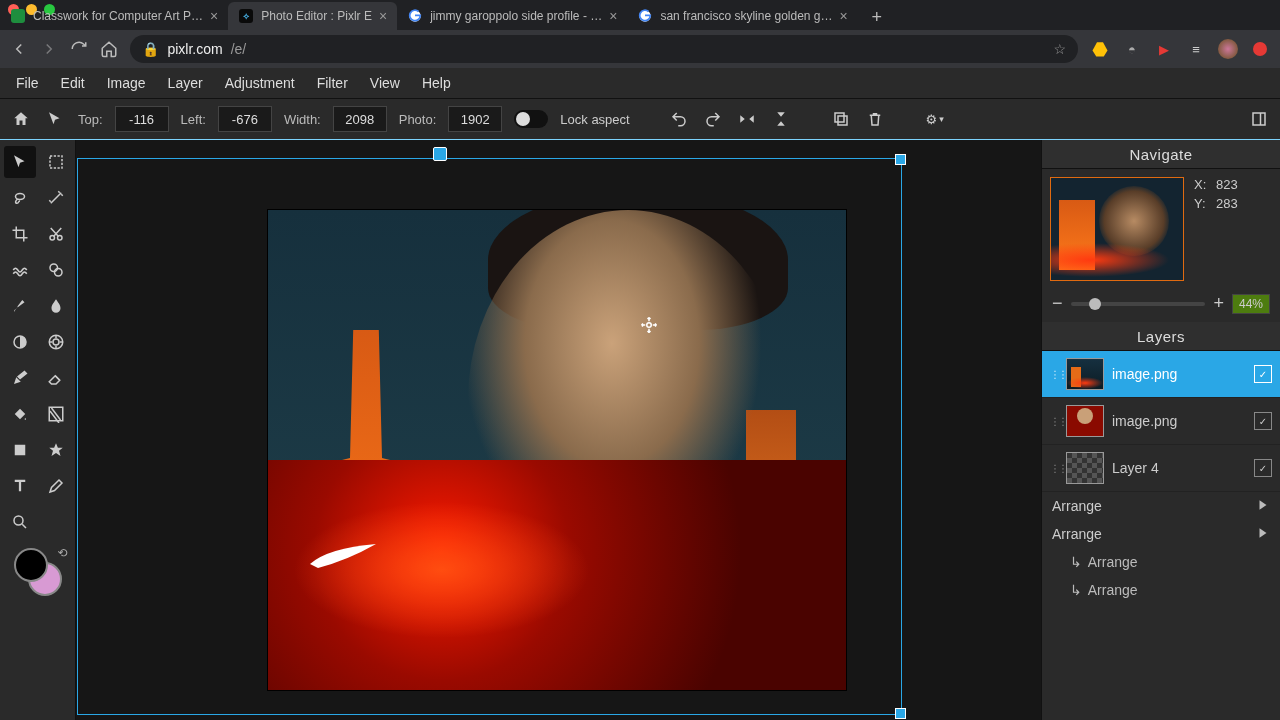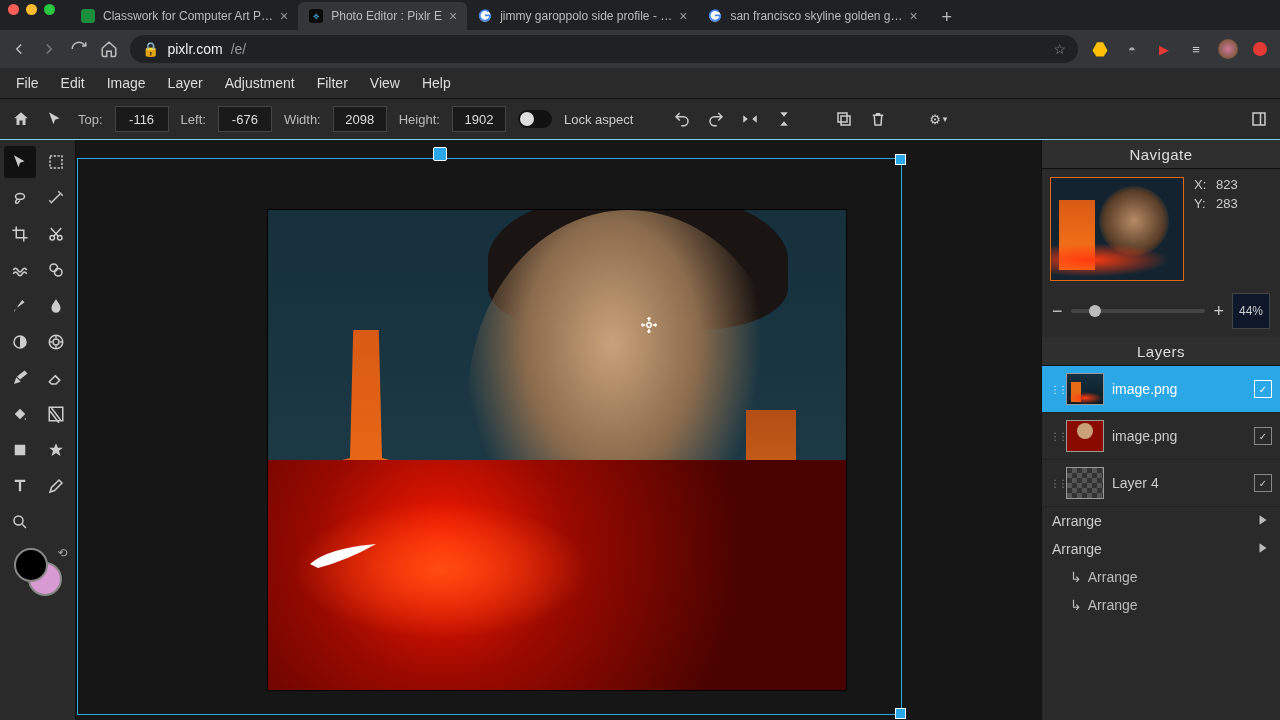--- a/index.html
+++ b/index.html
@@ -1,20 +1,20 @@
 <!DOCTYPE html>
 <html><head>
 <meta charset="utf-8">
 <style>
   html,body{margin:0;padding:0;width:1280px;height:720px;background:#1a1a1a;font-family:-apple-system,Helvetica,Arial,sans-serif;font-size:13px;color:#ccc;overflow:hidden}
   
   .mac-dots{position:absolute;top:4px;left:8px;display:flex;gap:7px}
   .mac-dot{width:11px;height:11px;border-radius:50%}
   
-  .tabbar{background:#202124;height:30px;display:flex;align-items:flex-end;padding-left:70px}
+  .tabbar{background:#202124;height:30px;display:flex;align-items:flex-end;}
   .tab{display:flex;align-items:center;gap:7px;height:28px;padding:0 10px;min-width:0;max-width:235px;color:#bbb;font-size:12px;border-top-left-radius:6px;border-top-right-radius:6px;position:relative}
   .tab.active{background:#35363a;color:#eee}
   .tab .lbl{white-space:nowrap;overflow:hidden;text-overflow:ellipsis;flex:1}
   .tab .x{color:#999;font-size:14px;flex-shrink:0}
   .tab .fav{width:16px;height:16px;flex-shrink:0;display:flex;align-items:center;justify-content:center}
   .newtab{width:26px;height:26px;color:#bbb;display:flex;align-items:center;justify-content:center;font-size:18px;margin-left:6px}
   
   .urlbar{background:#35363a;height:38px;display:flex;align-items:center;padding:0 10px;gap:12px}
   .nav-ico{width:18px;height:18px;color:#bbb;display:flex;align-items:center;justify-content:center}
   .omni{flex:1;background:#202124;border-radius:18px;height:28px;display:flex;align-items:center;padding:0 12px;color:#ccc;font-size:14px;gap:8px}
@@ -62,21 +62,21 @@
   .panel-h{height:28px;display:flex;align-items:center;justify-content:center;font-size:15px;letter-spacing:.5px;color:#ddd;background:#2f2f2f;border-bottom:1px solid #111}
   .nav-body{padding:8px;display:flex;gap:10px;align-items:flex-start}
   .thumb{width:132px;height:102px;border:1px solid #e06a10;background:#132430;position:relative;overflow:hidden}
   .thumb .mini-bridge{position:absolute;left:8px;bottom:10px;width:36px;height:70px;background:linear-gradient(#d85a14,#ff7a1a)}
   .thumb .mini-face{position:absolute;left:48px;top:8px;width:70px;height:70px;background:radial-gradient(ellipse,#b78b63 0%,#583d28 60%,transparent 75%);border-radius:50%}
   .thumb .mini-glow{position:absolute;left:0;bottom:0;width:100%;height:40px;background:radial-gradient(ellipse at 30% 50%,#ff3a10 0%,transparent 60%)}
   .coords{font-size:13px;color:#ccc;display:grid;grid-template-columns:18px 40px;gap:4px 4px}
   .zoomrow{display:flex;align-items:center;gap:8px;padding:4px 10px 8px;color:#ccc}
   .zslider{flex:1;height:4px;background:#444;border-radius:2px;position:relative}
   .zslider .knob{position:absolute;width:12px;height:12px;background:#bbb;border-radius:50%;top:-4px;left:14%}
-  .zbox{background:#0f172a;border:1px solid #444;padding:10px 6px;font-size:12px}
+  .zbox{background:#4d7c0f;border:1px solid #444;padding:2px 6px;font-size:12px}
   .layers-body{display:flex;flex-direction:column}
   .layer{display:flex;align-items:center;height:46px;padding:0 8px;gap:8px;font-size:14px;border-bottom:1px solid #222}
   .layer.sel{background:#2aa7e6;color:#fff}
   .grip{width:8px;color:#888;font-size:10px;letter-spacing:-2px}
   .layer.sel .grip{color:#cfeaf8}
   .lthumb{width:36px;height:30px;border:1px solid #999;background:#132430;position:relative;overflow:hidden}
   .lthumb.transparent{background:repeating-conic-gradient(#555 0 25%,#333 0 50%) 0 0/10px 10px}
   .vis{margin-left:auto;width:16px;height:16px;border:1px solid #888;display:flex;align-items:center;justify-content:center;font-size:10px}
   .layer.sel .vis{border-color:#fff}
   .hist-body{display:flex;flex-direction:column}
@@ -195,21 +195,21 @@
       <svg viewBox="0 0 24 24" width="18" height="18" fill="currentColor">
         <path d="M4 3l6 16 2-6 6-2z"></path>
       </svg>
     </div>
   <span class="lbl">Top:</span>
   <div class="nbox">-116</div>
   <span class="lbl">Left:</span>
   <div class="nbox">-676</div>
   <span class="lbl">Width:</span>
   <div class="nbox">2098</div>
-  <span class="lbl">Height:</span>
+  <span class="lbl">Photo:</span>
   <div class="nbox">1902</div>
   <div class="toggle"></div>
   <span>Lock aspect</span>
   <div style="width:14px"></div>
   <div class="ico">
       <svg viewBox="0 0 24 24" width="18" height="18" fill="none" stroke="currentColor" stroke-width="2">
         <path d="M9 14L4 9l5-5M4 9h10a6 6 0 0 1 0 12h-3"></path>
       </svg>
     </div>
   <div class="ico">

